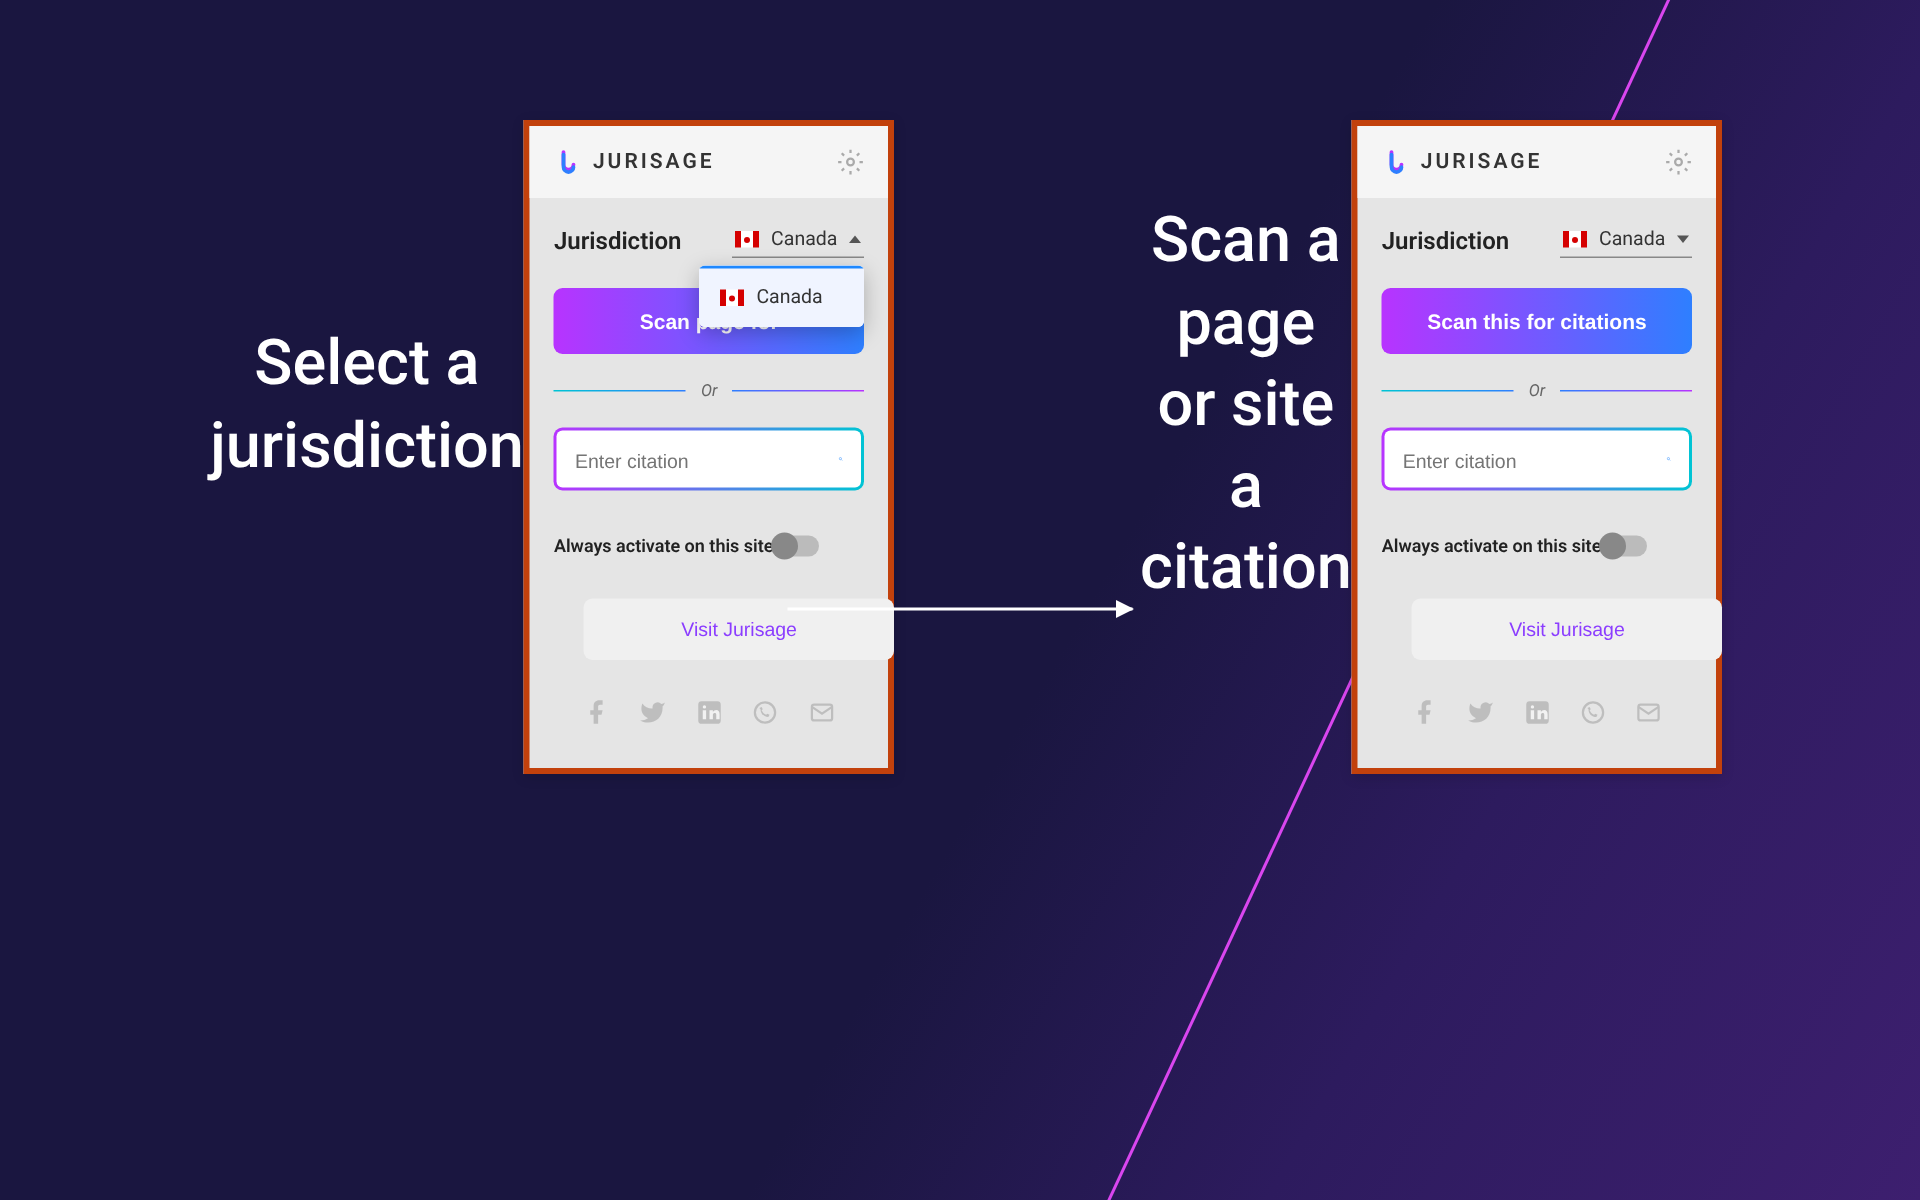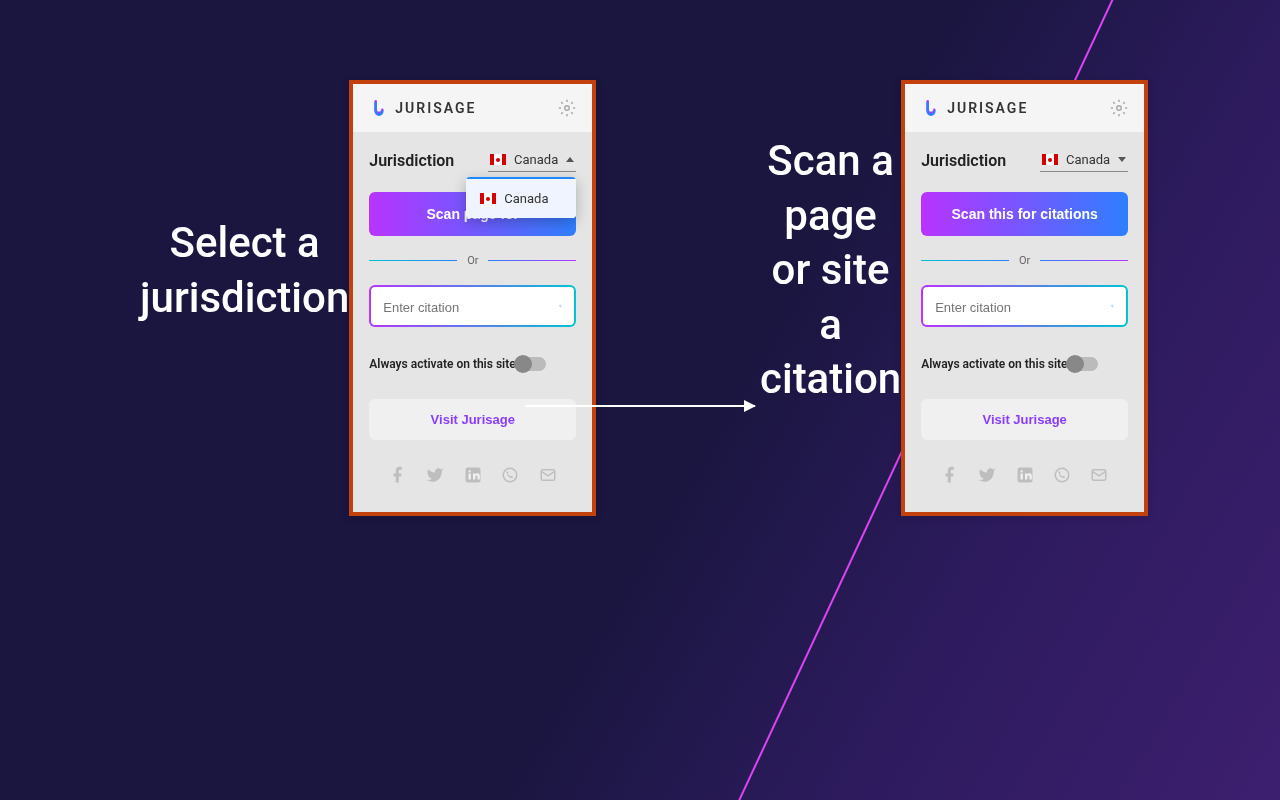--- a/index.html
+++ b/index.html
@@ -189,20 +189,21 @@
   font-size: 14px;
   font-weight: 600;
   cursor: pointer;
   margin-bottom: 18px;
 }
 .or-divider {
   display: flex;
   align-items: center;
   gap: 10px;
   margin-bottom: 18px;
+  font-style: italic;
 }
 .or-divider .line {
   flex: 1;
   height: 1px;
 }
 .or-divider .line-l { background: linear-gradient(90deg, #00c4d4, #2e7fff); }
 .or-divider .line-r { background: linear-gradient(90deg, #2e7fff, #b833ff); }
 .or-text {
   font-size: 11px;
   color: #666;
@@ -265,23 +266,24 @@
   border-radius: 50%;
 }
 .visit-btn {
   width: 100%;
   padding: 13px;
   border: none;
   border-radius: 6px;
   background: #f0f0f0;
   color: #8b3dff;
   font-size: 13px;
-  font-weight: 700;
+  font-weight: 400;
   cursor: pointer;
   margin-bottom: 20px;
+  margin-left: 20px;
 }
 .social-row {
   display: flex;
   justify-content: space-around;
   padding: 6px 10px 12px;
 }
 .social-icon {
   width: 18px;
   height: 18px;
   cursor: pointer;

